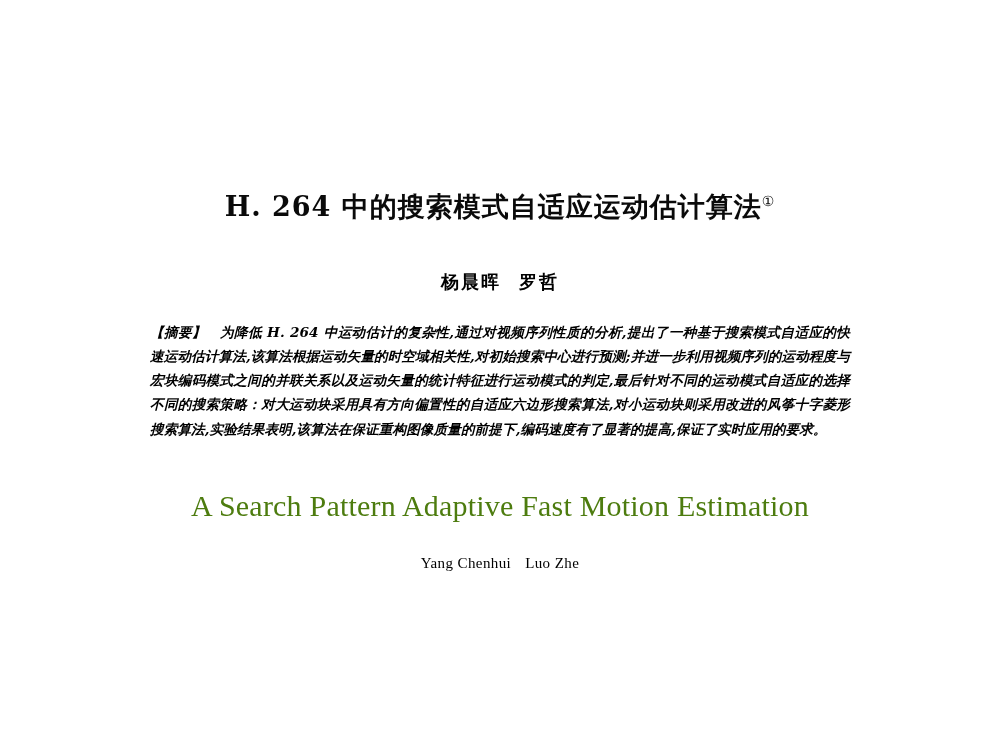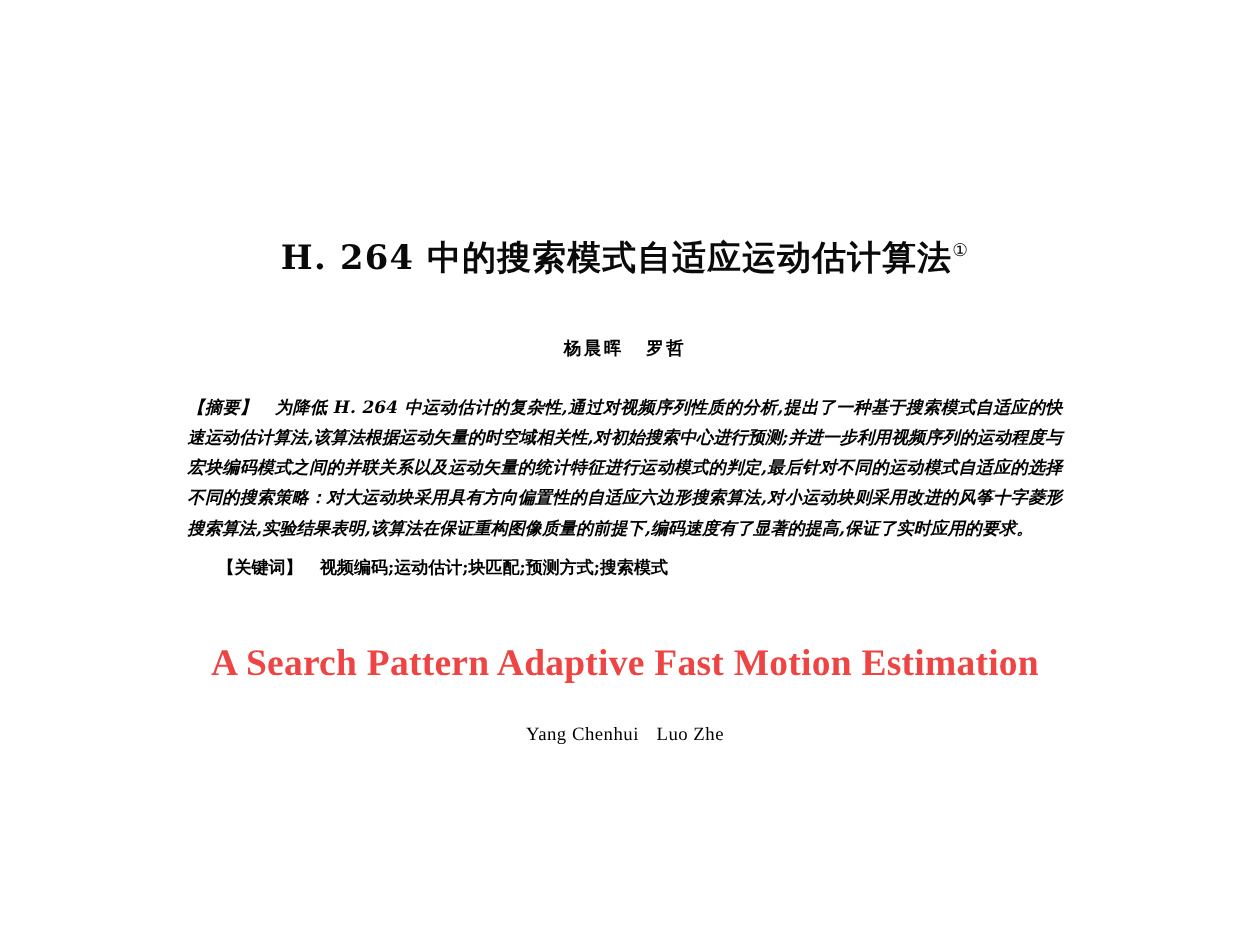--- a/index.html
+++ b/index.html
@@ -43,21 +43,21 @@
   }
   .cn-title .footmark {
     font-size: 14px;
     vertical-align: super;
     font-weight: normal;
   }
 
   .cn-authors {
     text-align: center;
     font-family: "DejaVu Serif", "Liberation Serif", serif;
-    font-size: 14px;
+    font-size: 18px;
     font-weight: bold;
     margin-top: 46px;
     letter-spacing: 2px;
   }
   .cn-authors .gap {
     display: inline-block;
     width: 18px;
   }
 
   .cn-affil {
@@ -97,25 +97,25 @@
   .kw-block .lead-gap {
     display: inline-block;
     width: 14px;
   }
 
   
   .en-title {
     margin-top: 42px;
     text-align: center;
     font-family: "Liberation Serif", "DejaVu Serif", serif;
-    font-weight: bold;
+    font-weight: normal;
     font-size: 30px;
     line-height: 1.55;
     letter-spacing: 0.2px;
-    color: #ef4444;
+    color: #4d7c0f;
   }
   .en-title .line2 {
     display: block;
   }
 
   .en-authors {
     margin-top: 26px;
     text-align: center;
     font-family: "Liberation Serif", "DejaVu Serif", serif;
     font-size: 15px;
@@ -134,23 +134,20 @@
 
     <h1 class="cn-title"><span>H. 264 中的搜索模式自适应运动估计算法</span><span class="footmark">①</span></h1>
 
     <div class="cn-authors"><span>杨晨晖</span><span class="gap"></span><span>罗哲</span></div>
 
 
     <div class="abstract-block">
       <span class="lead">【摘要】</span><span class="lead-gap"></span><span>为降低 H. 264 中运动估计的复杂性,通过对视频序列性质的分析,提出了一种基于搜索模式自适应的快速运动估计算法,该算法根据运动矢量的时空域相关性,对初始搜索中心进行预测;并进一步利用视频序列的运动程度与宏块编码模式之间的并联关系以及运动矢量的统计特征进行运动模式的判定,最后针对不同的运动模式自适应的选择不同的搜索策略：对大运动块采用具有方向偏置性的自适应六边形搜索算法,对小运动块则采用改进的风筝十字菱形搜索算法,实验结果表明,该算法在保证重构图像质量的前提下,编码速度有了显著的提高,保证了实时应用的要求。</span>
     </div>
 
-    <div class="kw-block">
-      <span class="lead">【关键词】</span><span class="lead-gap"></span><span>视频编码;运动估计;块匹配;预测方式;搜索模式</span>
-    </div>
 
     <div class="en-title">
       <span>A Search Pattern Adaptive Fast Motion Estimation</span>
     </div>
 
     <div class="en-authors"><span>Yang Chenhui</span><span class="gap"></span><span>Luo Zhe</span></div>
 
   </div>
 </div>
 

